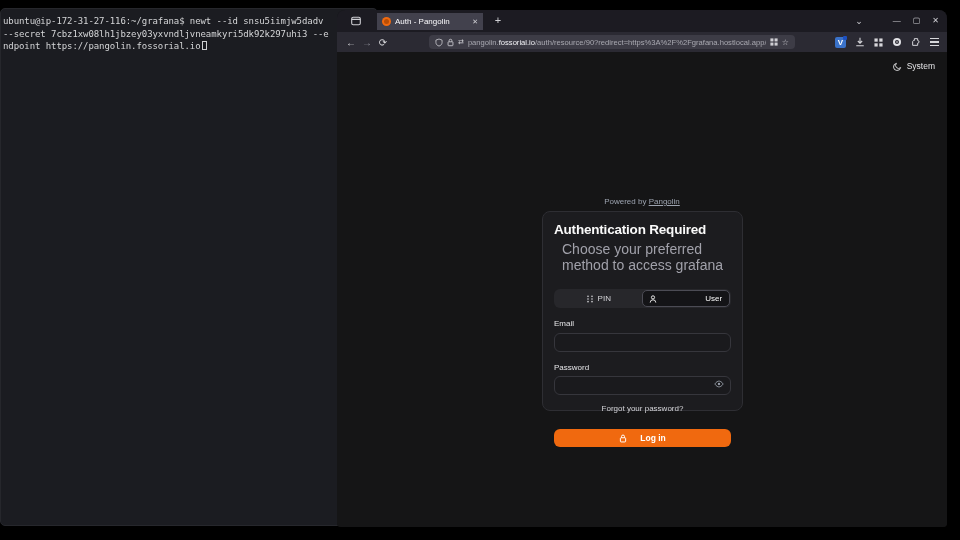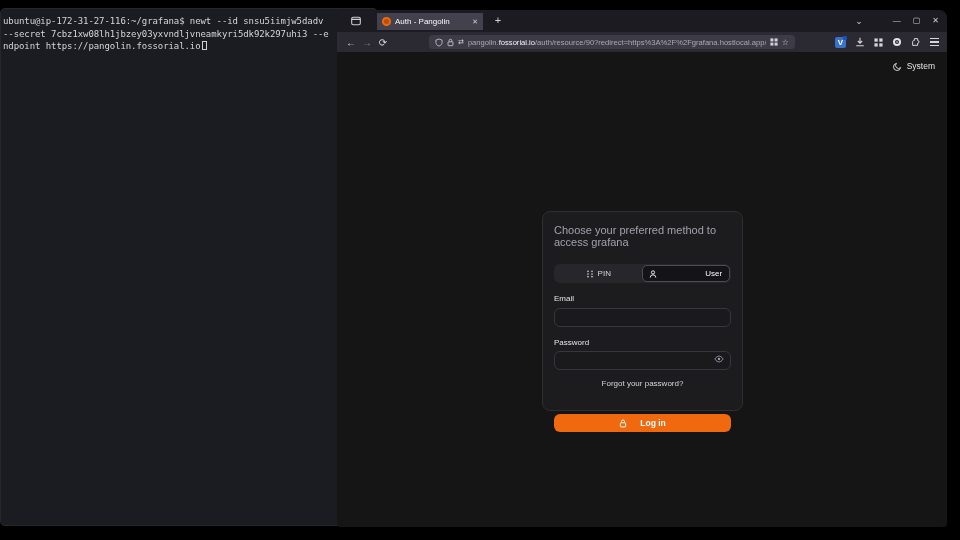--- a/index.html
+++ b/index.html
@@ -64,33 +64,33 @@
   .theme { position:absolute; right:12px; top:9px; display:flex; align-items:center;
            gap:5px; color:#e4e4e7; font-size:8.5px;margin-left:16px; }
   .powered { position:absolute; left:0; top:145px; width:100%; text-align:center;
              font-size:8px; color:#9ca3af; }
   .powered a { color:#9ca3af; text-decoration:underline; }
 
   .card { position:absolute; left:205px; top:159px; width:201px; height:200px;
           background:#1c1c1f; border:1px solid #2e2e33; border-radius:8px;
           padding:9px 11px; }
   .card h1 { color:#fafafa; font-size:13.5px; line-height:17px; font-weight:bold; letter-spacing:-0.2px; }
-  .card .sub { color:#a1a1aa; font-size:11px; margin-top:3px; }
+  .card .sub { color:#a1a1aa; font-size:14px; margin-top:3px;margin-left:8px; }
   .authtabs { margin-top:16px; height:19px; background:#27272b; border-radius:6px;
               display:flex; padding:1px; }
   .authtab { flex:1; display:flex; align-items:center; justify-content:center; gap:4px;
              color:#d4d4d8; font-size:8px; border-radius:5px; }
   .authtab.active { background:#141417; border:1px solid #4b4b54; color:#fafafa;gap:48px; }
   .flabel { margin-top:11px; color:#e4e4e7; font-size:8px; font-weight:normal; }
   .finput { margin-top:3px; position:relative; }
   .finput input { width:100%; height:19px; background:#1a1a1d; border:1px solid #36363c;
                   border-radius:6px; outline:none; color:#e4e4e7; font-size:9px; padding:0 6px; }
   .eye { position:absolute; right:7px; top:5px; color:#9ca3af; }
   .forgot { margin-top:9px; text-align:center; color:#d4d4d8; font-size:8px; }
-  .loginbtn { margin-top:26px; width:100%; height:18px; background:#f0690f; border:none;
+  .loginbtn { margin-top:16px; width:100%; height:18px; background:#f0690f; border:none;
               border-radius:6px; color:#fff; font-size:8.5px; font-weight:bold;
               display:flex; align-items:center; justify-content:center; gap:13px;
               font-family:"Liberation Sans", sans-serif; }
   svg { display:block; }
 </style>
 </head>
 <body>
 
 <div class="desktop">
 
@@ -193,22 +193,24 @@
 
       <div class="theme">
         <span>
           <svg width="9" height="9" viewBox="0 0 12 12">
               <path d="M10.2 7.4 A4.8 4.8 0 1 1 4.6 1.8 A3.9 3.9 0 0 0 10.2 7.4 Z" fill="none" stroke="currentColor" stroke-width="1.2"></path>
             </svg>
         </span>
         <span>System</span>
       </div>
 
+      <div class="powered"><span>Powered by </span><a href="#">Pangolin</a></div>
 
       <div class="card">
+        <h1>Authentication Required</h1>
         <div class="sub">Choose your preferred method to access grafana</div>
 
         <div class="authtabs">
           <div class="authtab">
             <span>
               <svg width="8" height="8" viewBox="0 0 10 10">
                   <circle cx="2.5" cy="1.7" r="1" fill="currentColor"></circle>
                   <circle cx="7.5" cy="1.7" r="1" fill="currentColor"></circle>
                   <circle cx="2.5" cy="5" r="1" fill="currentColor"></circle>
                   <circle cx="7.5" cy="5" r="1" fill="currentColor"></circle>

